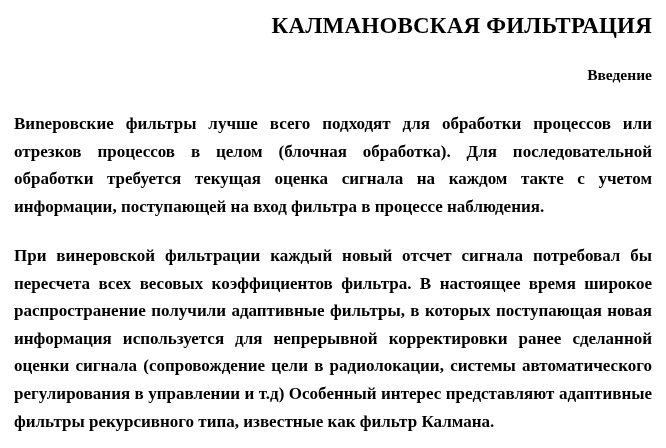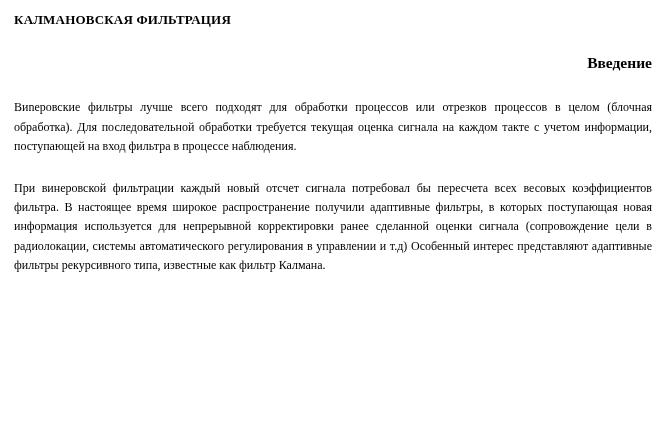--- a/index.html
+++ b/index.html
@@ -14,40 +14,41 @@
     color: #000000;
     overflow: hidden;
   }
   .page {
     width: 666px;
     height: 448px;
     box-sizing: border-box;
     padding: 6px 14px 0 14px;
   }
   .doc-title {
-    text-align: left;
+    text-align: right;
     font-weight: bold;
-    font-size: 13px;
+    font-size: 23px;
     letter-spacing: 0.2px;
     margin: 6px 0 0 0;
     line-height: 1.2;
   }
   .section-title {
     text-align: right;
     font-weight: bold;
     font-size: 15.5px;
     margin: 26px 0 0 0;
     line-height: 1.2;
   }
   .para {
     text-align: justify;
-    font-size: 12px;
+    font-size: 17px;
     line-height: 1.62;
     margin: 22px 0 0 0;
     hyphens: none;
+    font-weight: bold;
   }
   .para:first-of-type {
     margin-top: 26px;
   }
 </style>
 </head>
 <body>
 
 <div class="page">
 

